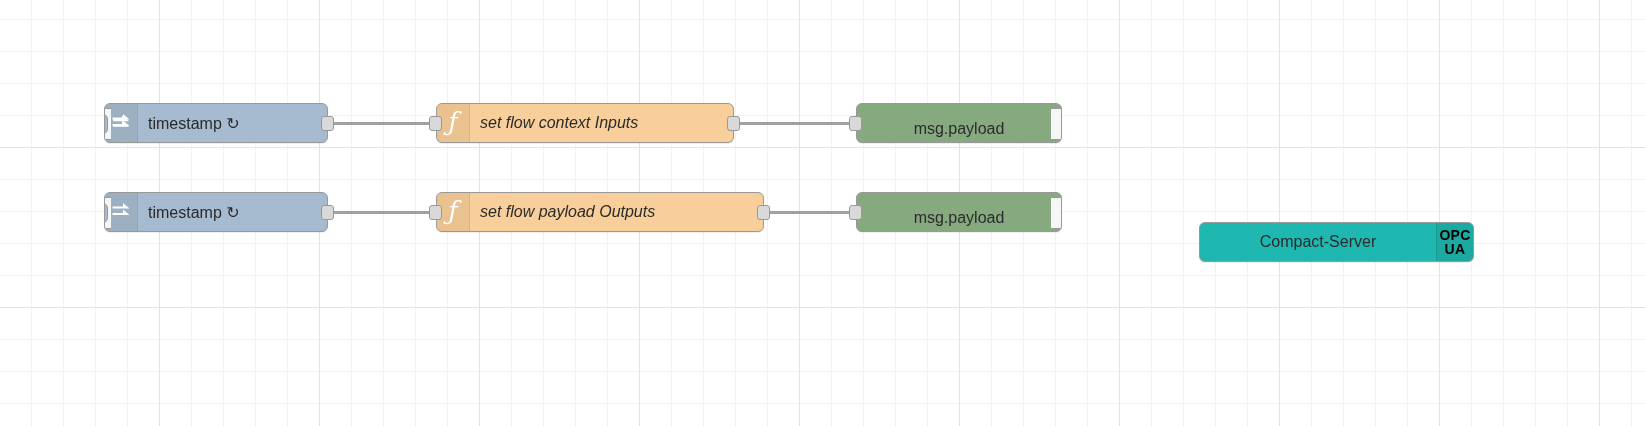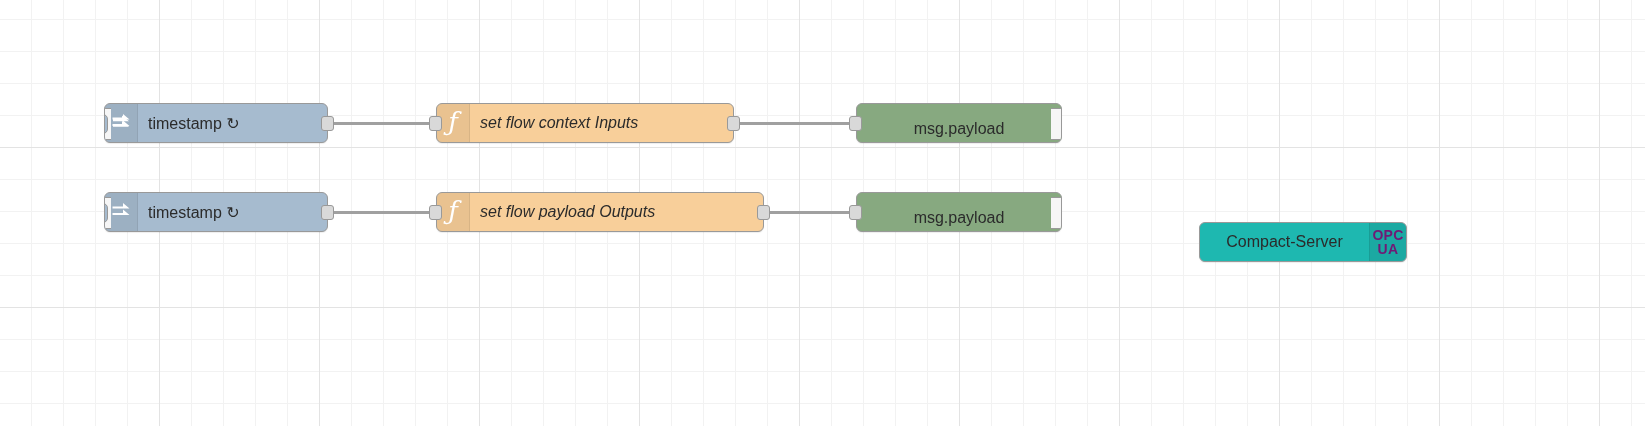--- a/index.html
+++ b/index.html
@@ -151,21 +151,21 @@
     flex: 0 0 36px;
     display: flex;
     flex-direction: column;
     align-items: center;
     justify-content: center;
     background: rgba(0,0,0,0.08);
     border-left: 1px solid rgba(0,0,0,0.07);
     line-height: 1.02;
   }
   .opcua-badge span {
-    color: #701a75;
+    color: #000000;
     font-size: 14px;
     font-weight: bold;
     letter-spacing: 0.3px;
   }
 
   
   .port {
     position: absolute;
     width: 13px;
     height: 15px;
@@ -269,21 +269,21 @@
           <i></i>
           <i></i>
           <i></i>
           <i></i>
           <i></i>
         </div>
     </div>
     <div class="debug-tab"></div>
   </div>
 
-  <div class="node opcua-node" style="left:1199px; top:222px; width:208px;">
+  <div class="node opcua-node" style="left:1199px; top:222px; width:275px;">
     <div class="node-label" style="flex:1; justify-content:center;">Compact-Server</div>
     <div class="opcua-badge">
       <span>OPC</span>
       <span>UA</span>
     </div>
   </div>
 
 </div>
 
 </body></html>

